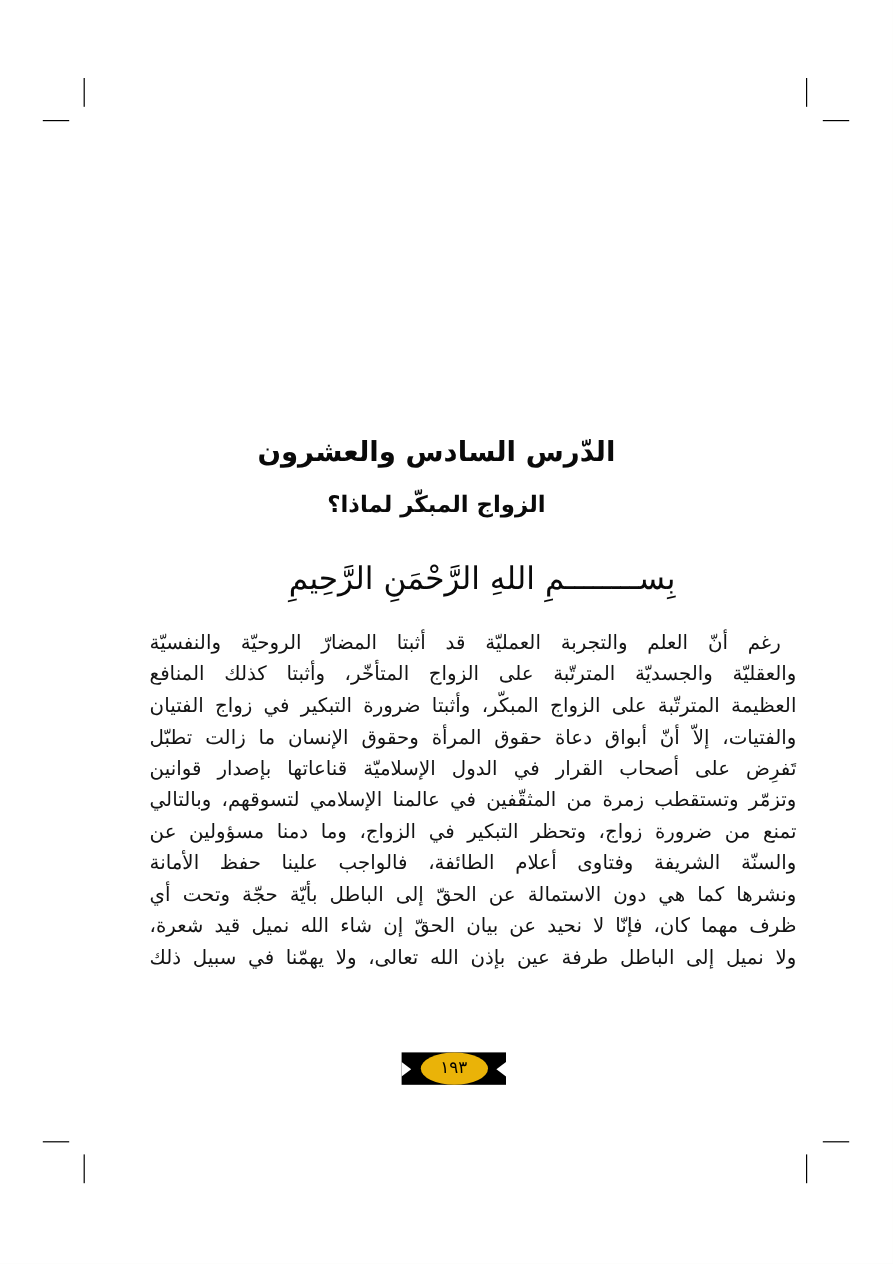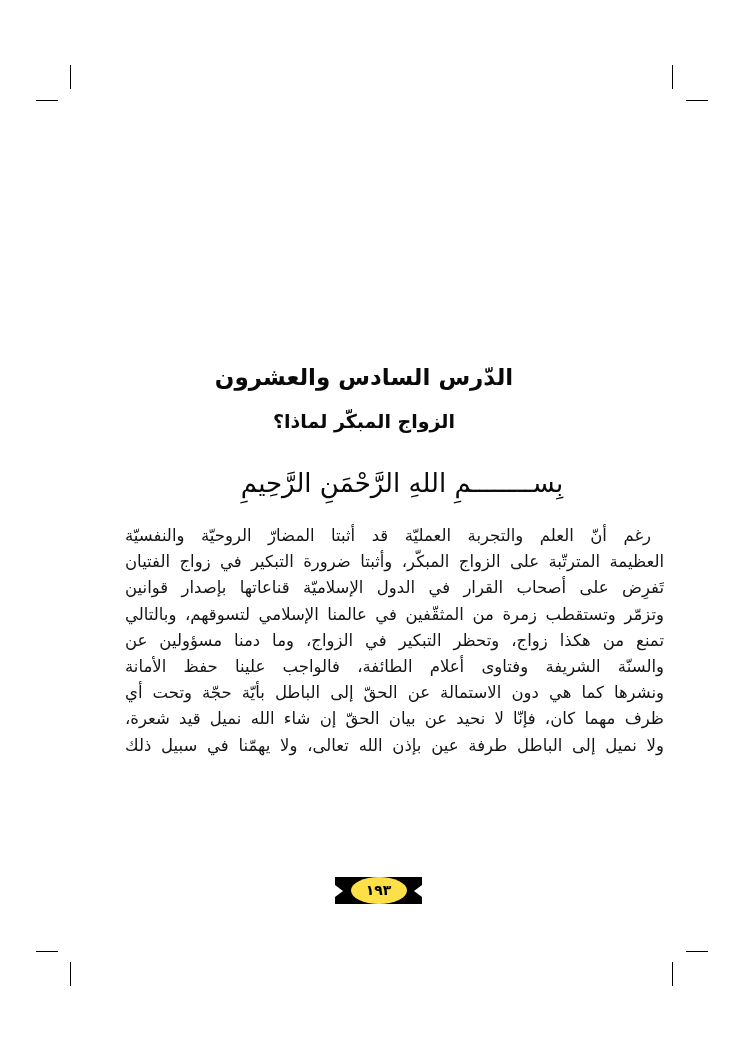--- a/index.html
+++ b/index.html
@@ -79,26 +79,26 @@
   .pageno-box {
     position: absolute;
     top: 877px; left: 335px;
     width: 87px; height: 27px;
     background: #000;
   }
   .pageno-oval {
     position: absolute; left: 50%; top: 0;
     transform: translateX(-50%);
     width: 56px; height: 27px;
-    background: #fde047;
+    background: #eab308;
     border-radius: 50%;
     text-align: center;
     line-height: 27px;
     font-size: 14px;
-    font-weight: bold;
+    font-weight: normal;
     color: #000;
   }
   .notch {
     position: absolute; top: 50%;
     transform: translateY(-50%);
     width: 0; height: 0;
     border-style: solid;
     border-color: transparent;
   }
   .notch.nl { left: 0;  border-width: 6px 0 6px 8px; border-left-color: #fff; }
@@ -117,24 +117,26 @@
   <div class="crop v bl-v"></div>
   <div class="crop h br-h"></div>
   <div class="crop v br-v"></div>
 
   <h1 class="lesson-title">الدّرس السادس والعشرون</h1>
   <h2 class="lesson-subtitle">الزواج المبكّر لماذا؟</h2>
   <div class="basmala">بِســــــــمِ اللهِ الرَّحْمَنِ الرَّحِيمِ</div>
 
   <div class="body-text">
     <div class="bline indent">رغم أنّ العلم والتجربة العمليّة قد أثبتا المضارّ الروحيّة والنفسيّة</div>
+    <div class="bline">والعقليّة والجسديّة المترتّبة على الزواج المتأخّر، وأثبتا كذلك المنافع</div>
     <div class="bline">العظيمة المترتّبة على الزواج المبكّر، وأثبتا ضرورة التبكير في زواج الفتيان</div>
+    <div class="bline">والفتيات، إلاّ أنّ أبواق دعاة حقوق المرأة وحقوق الإنسان ما زالت تطبّل</div>
     <div class="bline">تَفرِض على أصحاب القرار في الدول الإسلاميّة قناعاتها بإصدار قوانين</div>
     <div class="bline">وتزمّر وتستقطب زمرة من المثقّفين في عالمنا الإسلامي لتسوقهم، وبالتالي</div>
-    <div class="bline">تمنع من هكذا زواج، وتحظر التبكير في الزواج، وما دمنا مسؤولين عن</div>
+    <div class="bline">تمنع من ضرورة زواج، وتحظر التبكير في الزواج، وما دمنا مسؤولين عن</div>
     <div class="bline">والسنّة الشريفة وفتاوى أعلام الطائفة، فالواجب علينا حفظ الأمانة</div>
     <div class="bline">ونشرها كما هي دون الاستمالة عن الحقّ إلى الباطل بأيّة حجّة وتحت أي</div>
     <div class="bline">ظرف مهما كان، فإنّا لا نحيد عن بيان الحقّ إن شاء الله نميل قيد شعرة،</div>
     <div class="bline">ولا نميل إلى الباطل طرفة عين بإذن الله تعالى، ولا يهمّنا في سبيل ذلك</div>
   </div>
 
   <div class="pageno-box">
     <span class="notch nl"></span>
     <span class="pageno-oval"><span>١٩٣</span></span>
     <span class="notch nr"></span>

